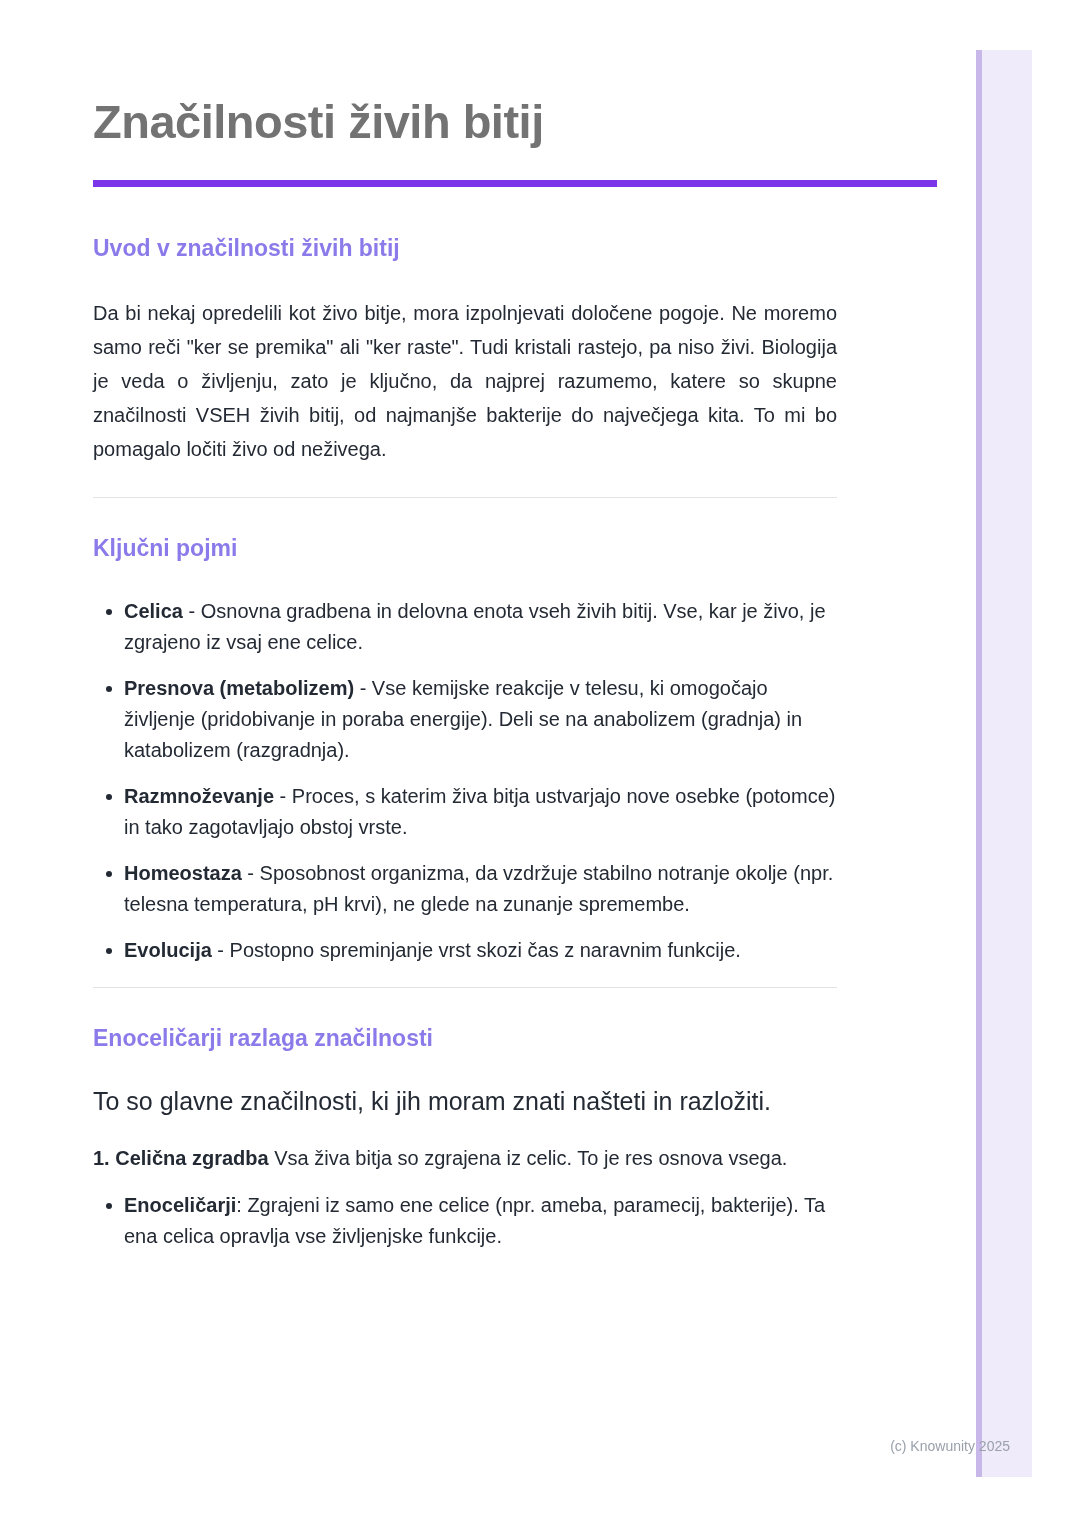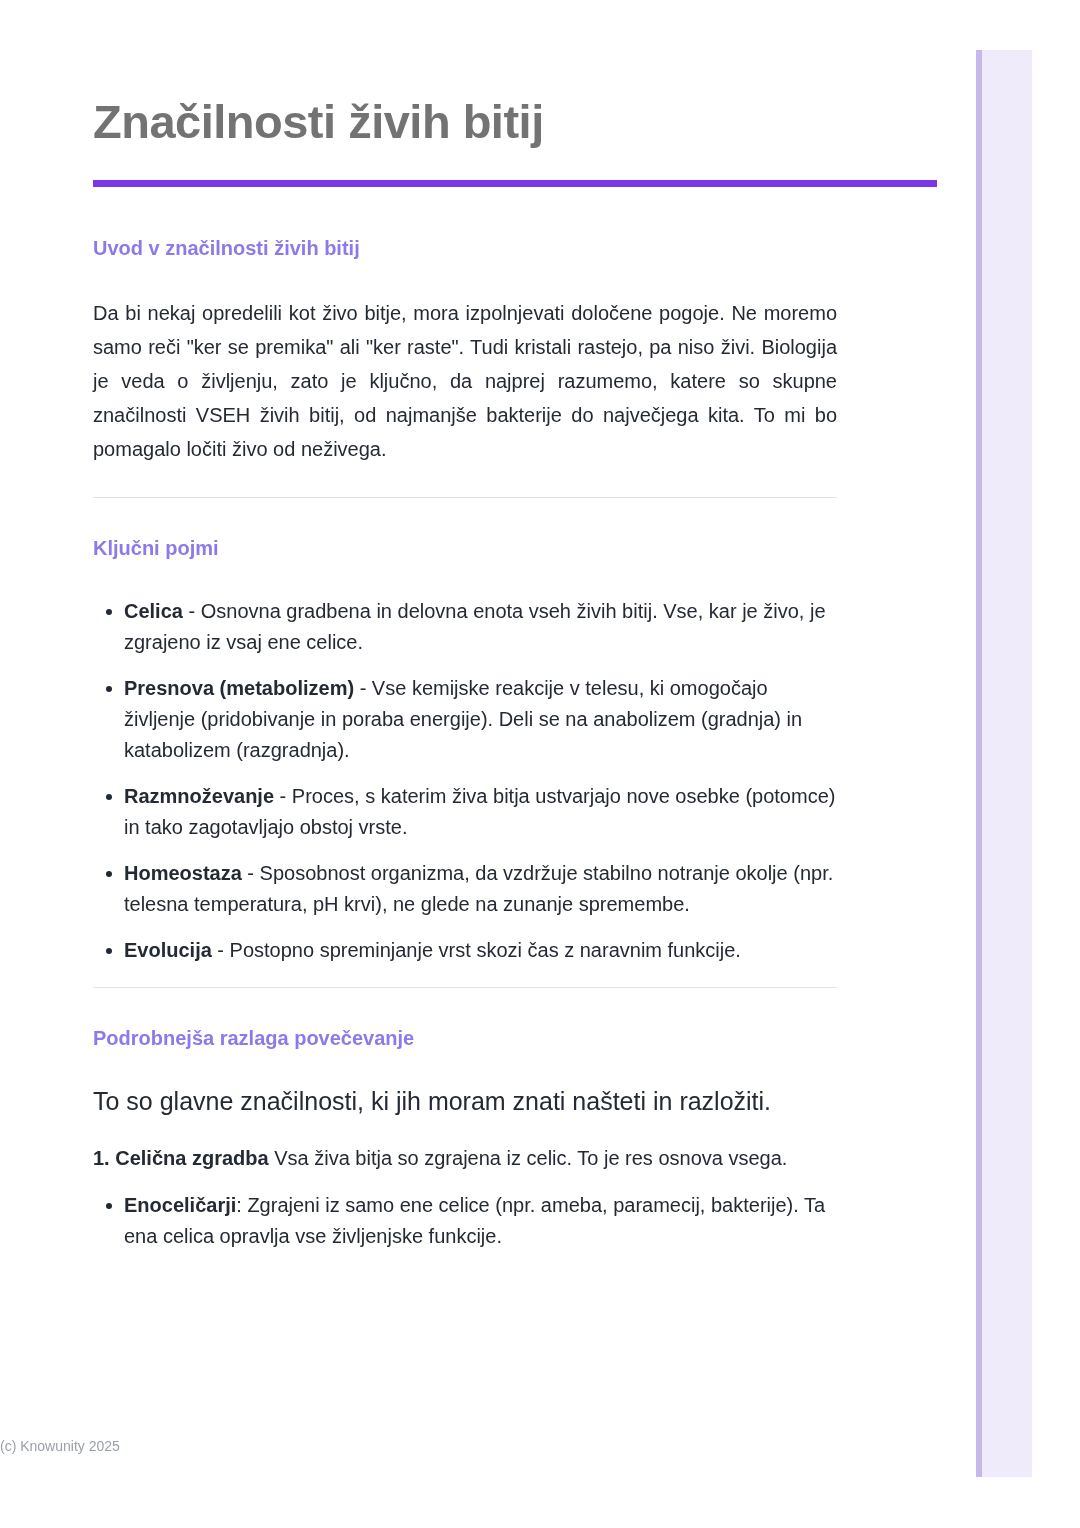--- a/index.html
+++ b/index.html
@@ -38,21 +38,21 @@
     letter-spacing: -0.5px;
     margin: 0 0 33px 0;
   }
   .title-rule {
     width: 844px;
     height: 7px;
     background: #7b36e9;
     margin: 0 0 46px 0;
   }
   .section-heading {
-    font-size: 20px;
+    font-size: 23px;
     line-height: 30px;
     font-weight: bold;
     color: #8b7ae9;
     margin: 1px 0 33px 0;
   }
   .intro-para {
     font-size: 20px;
     line-height: 34px;
     text-align: justify;
     margin: 0 0 31px 0;
@@ -95,20 +95,21 @@
     font-size: 20px;
     line-height: 31px;
     margin: 0 0 16px 0;
   }
   .lead { font-weight: bold; }
   .footer-note {
     position: absolute;
     top: 1437px;
     left: 0;
     width: 1010px;
+    text-align: right;
     font-size: 14px;
     line-height: 18px;
     color: #9aa1ab;
     z-index: 3;
   }
 </style>
 </head>
 <body>
 
 <div class="side-strip"></div>
@@ -128,21 +129,21 @@
   <ul class="term-list">
     <li><span class="term">Celica</span><span> - </span><span>Osnovna gradbena in delovna enota vseh živih bitij. Vse, kar je živo, je zgrajeno iz vsaj ene celice.</span></li>
     <li><span class="term">Presnova (metabolizem)</span><span> - </span><span>Vse kemijske reakcije v telesu, ki omogočajo življenje (pridobivanje in poraba energije). Deli se na anabolizem (gradnja) in katabolizem (razgradnja).</span></li>
     <li><span class="term">Razmnoževanje</span><span> - </span><span>Proces, s katerim živa bitja ustvarjajo nove osebke (potomce) in tako zagotavljajo obstoj vrste.</span></li>
     <li><span class="term">Homeostaza</span><span> - </span><span>Sposobnost organizma, da vzdržuje stabilno notranje okolje (npr. telesna temperatura, pH krvi), ne glede na zunanje spremembe.</span></li>
     <li><span class="term">Evolucija</span><span> - </span><span>Postopno spreminjanje vrst skozi čas z naravnim funkcije.</span></li>
   </ul>
 
   <hr class="divider">
 
-  <h2 class="section-heading">Podrobnejša razlaga povečevanje</h2>
+  <h2 class="section-heading">Enoceličarji razlaga značilnosti</h2>
 
   <p class="plain-para">To so glavne značilnosti, ki jih moram znati našteti in razložiti.</p>
 
   <p class="numbered-para"><span class="lead">1. Celična zgradba</span><span> Vsa živa bitja so zgrajena iz celic. To je res osnova vsega.</span></p>
 
   <ul class="term-list">
     <li><span class="term">Enoceličarji</span><span>: </span><span>Zgrajeni iz samo ene celice (npr. ameba, paramecij, bakterije). Ta ena celica opravlja vse življenjske funkcije.</span></li>
   </ul>
 
 </div>

